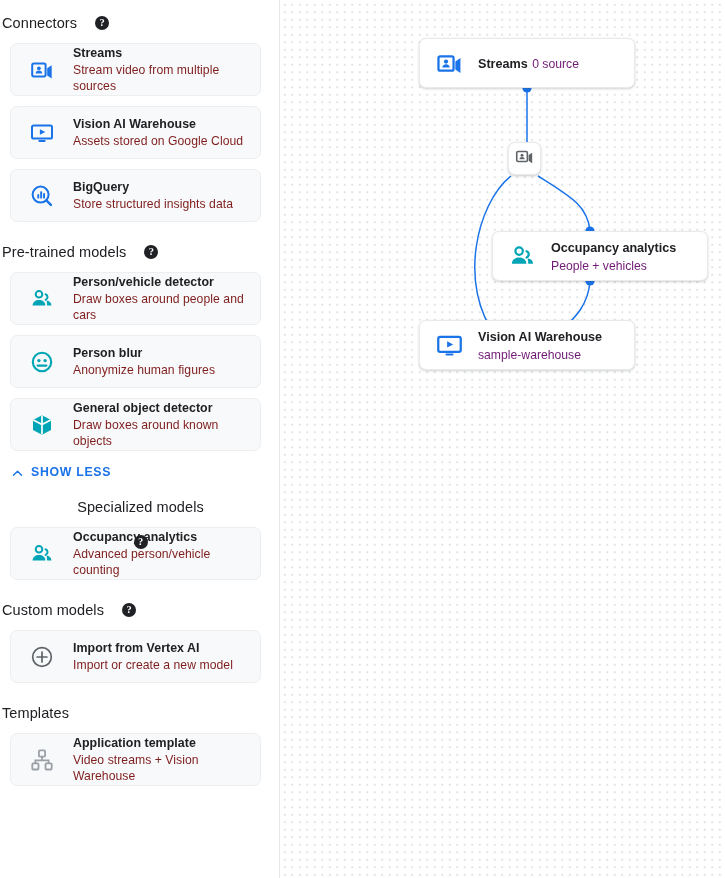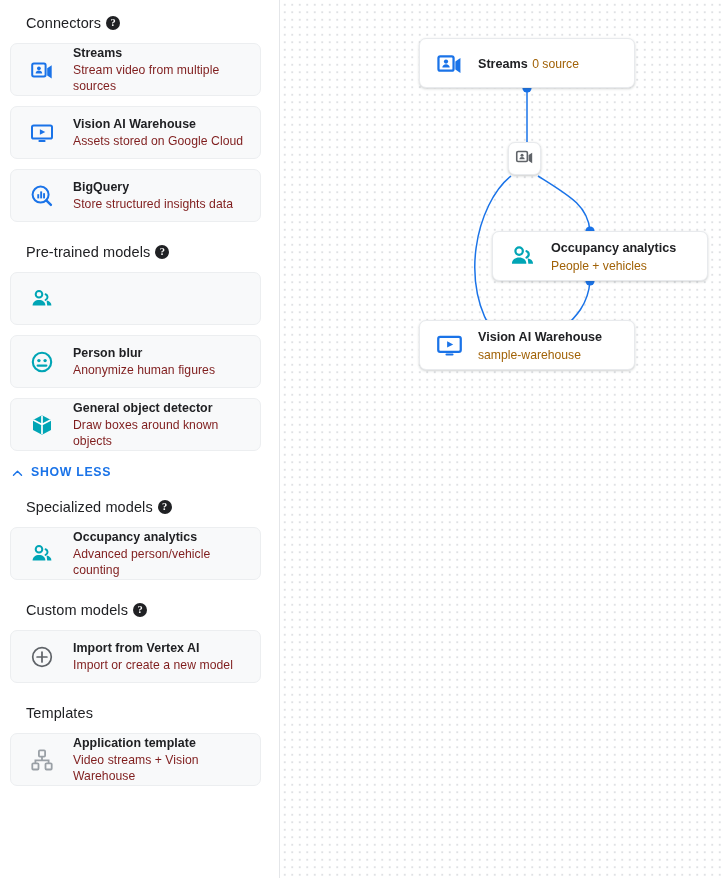--- a/index.html
+++ b/index.html
@@ -16,22 +16,22 @@
   #sidebar {
     width: 280px; height: 878px;
     background: #ffffff;
     border-right: 1px solid #e4e6e9;
     padding: 0 0 0 0;
     overflow: hidden;
     position: relative;
     flex: 0 0 280px;
   }
   .section-header {
-    display: flex; align-items: center; gap: 5px;
-    padding: 0 0 0 26px;
+    display: flex; align-items: center; gap: 18px;
+    padding: 0 0 0 2px;
     height: 20px;
     margin-top: 13px;
     margin-bottom: 10px;
   }
   .section-title {
     font-size: 14.5px; color: #202124; letter-spacing: .1px;
     line-height: 20px;
   }
   .help-icon {
     width: 14px; height: 14px; border-radius: 50%;
@@ -104,21 +104,21 @@
     cursor: pointer;
   }
   .node .node-icon {
     width: 30px; height: 30px; flex: 0 0 30px;
     display:flex; align-items:center; justify-content:center;
     margin-right: 14px;
   }
   .node-title {
     font-size: 12.6px; font-weight: bold; color: #202124; line-height: 15px;
   }
-  .node-sub { font-size: 12.2px; color: #a16207; line-height: 16px; margin-top: 8px; }
+  .node-sub { font-size: 12.2px; color: #701a75; line-height: 16px; margin-top: 8px; }
 
   #node-streams   { left: 139px; top: 38px;  width: 216px; height: 50px; }
   #node-occupancy { left: 212px; top: 231px; width: 216px; height: 50px; }
   #node-warehouse { left: 139px; top: 320px; width: 216px; height: 50px; }
 
   .badge-node {
     position: absolute;
     left: 228px; top: 142px;
     width: 33px; height: 33px;
     background: #ffffff;
@@ -193,20 +193,24 @@
 
     <div class="card">
       <span class="card-icon">
         <svg width="24" height="24" viewBox="0 0 24 24">
             <circle cx="9" cy="7.2" r="3.3" fill="none" stroke="#00a5b5" stroke-width="2"></circle>
             <path d="M2.6 18.4c0-3.5 2.9-5.5 6.4-5.5s6.4 2 6.4 5.5z" fill="#00a5b5"></path>
             <path d="M15.6 7.3a3 3 0 0 1 0 5.6" fill="none" stroke="#00a5b5" stroke-width="2" stroke-linecap="round"></path>
             <path d="M16.6 13.6c2.8.5 4.8 2.3 4.8 4.8h-4.2" fill="#00a5b5"></path>
           </svg>
       </span>
+      <span class="card-text">
+        <span class="card-title">Person/vehicle detector</span>
+        <span class="card-sub">Draw boxes around people and cars</span>
+      </span>
     </div>
 
     <div class="card">
       <span class="card-icon">
         <svg width="24" height="24" viewBox="0 0 24 24">
             <circle cx="12" cy="12" r="9.2" fill="none" stroke="#00a5b5" stroke-width="2.1"></circle>
             <circle cx="8.9" cy="10.6" r="1.7" fill="#00a5b5"></circle>
             <circle cx="15.1" cy="10.6" r="1.7" fill="#00a5b5"></circle>
             <path d="M7.6 15.6h8.8" stroke="#00a5b5" stroke-width="2.1" stroke-linecap="round"></path>
           </svg>
@@ -233,21 +237,21 @@
 
     <div class="show-less">
       <span class="chev">
         <svg width="13" height="13" viewBox="0 0 24 24">
             <path d="M4.6 15.2L12 7.9l7.4 7.3" fill="none" stroke="#1a73e8" stroke-width="2.6" stroke-linecap="round" stroke-linejoin="round"></path>
           </svg>
       </span>
       <span class="show-less-label">SHOW LESS</span>
     </div>
 
-    <div class="section-header" style="margin-top:0;">
+    <div class="section-header" style="margin-top:0;flex-direction:column;">
       <span class="section-title">Specialized models</span>
       <span class="help-icon">?</span>
     </div>
 
     <div class="card">
       <span class="card-icon">
         <svg width="24" height="24" viewBox="0 0 24 24">
             <circle cx="9" cy="7.2" r="3.3" fill="none" stroke="#00a5b5" stroke-width="2"></circle>
             <path d="M2.6 18.4c0-3.5 2.9-5.5 6.4-5.5s6.4 2 6.4 5.5z" fill="#00a5b5"></path>
             <path d="M15.6 7.3a3 3 0 0 1 0 5.6" fill="none" stroke="#00a5b5" stroke-width="2" stroke-linecap="round"></path>

